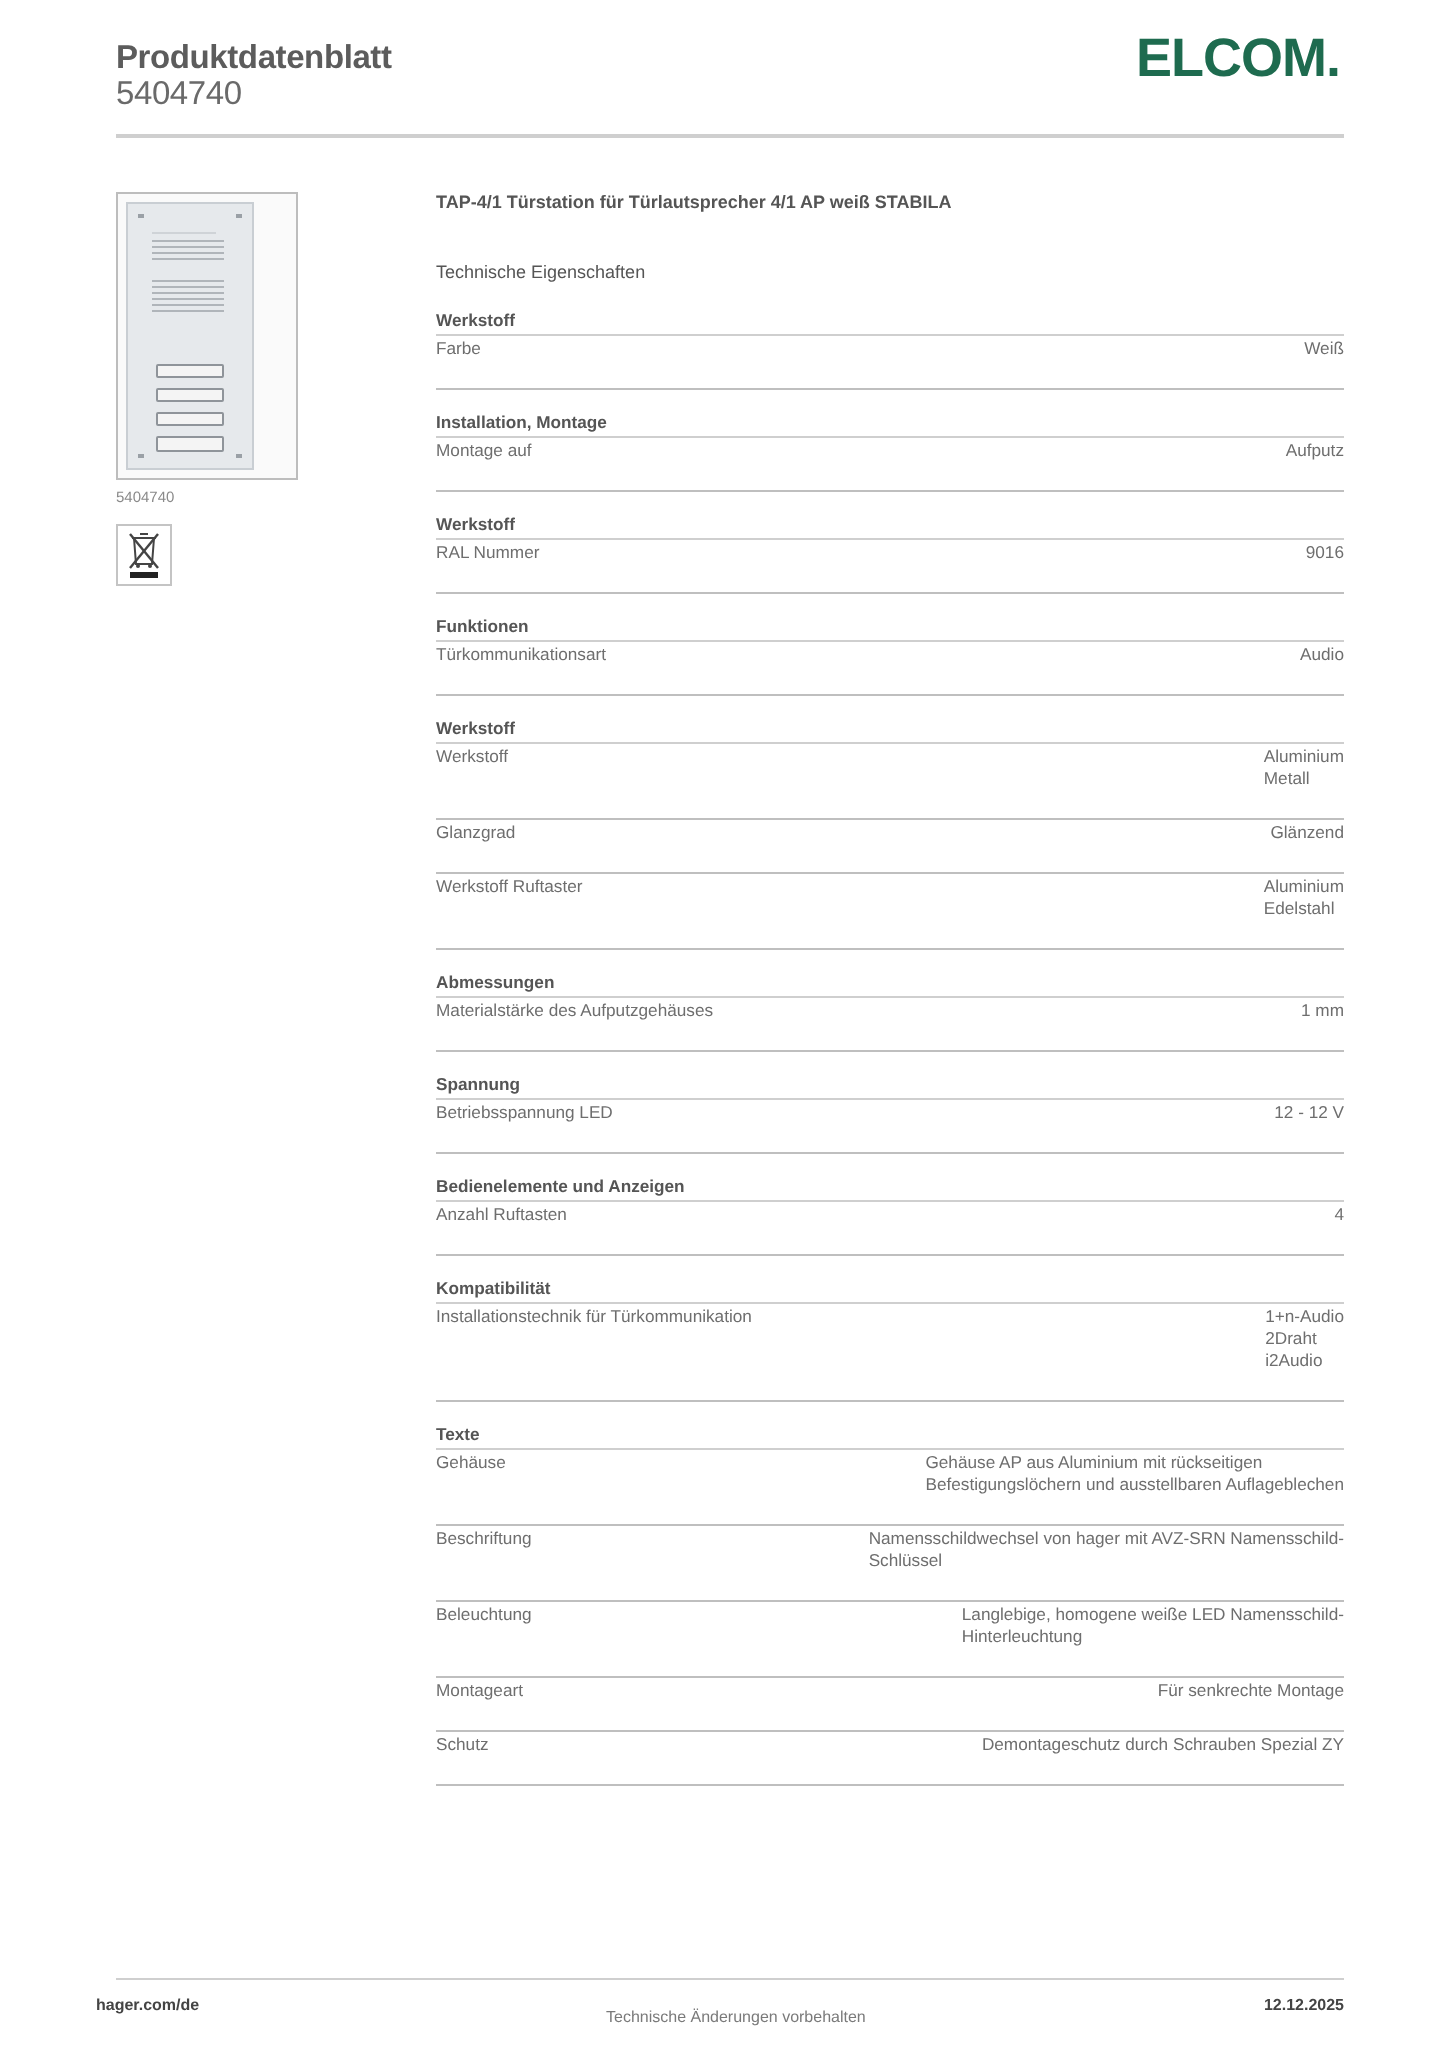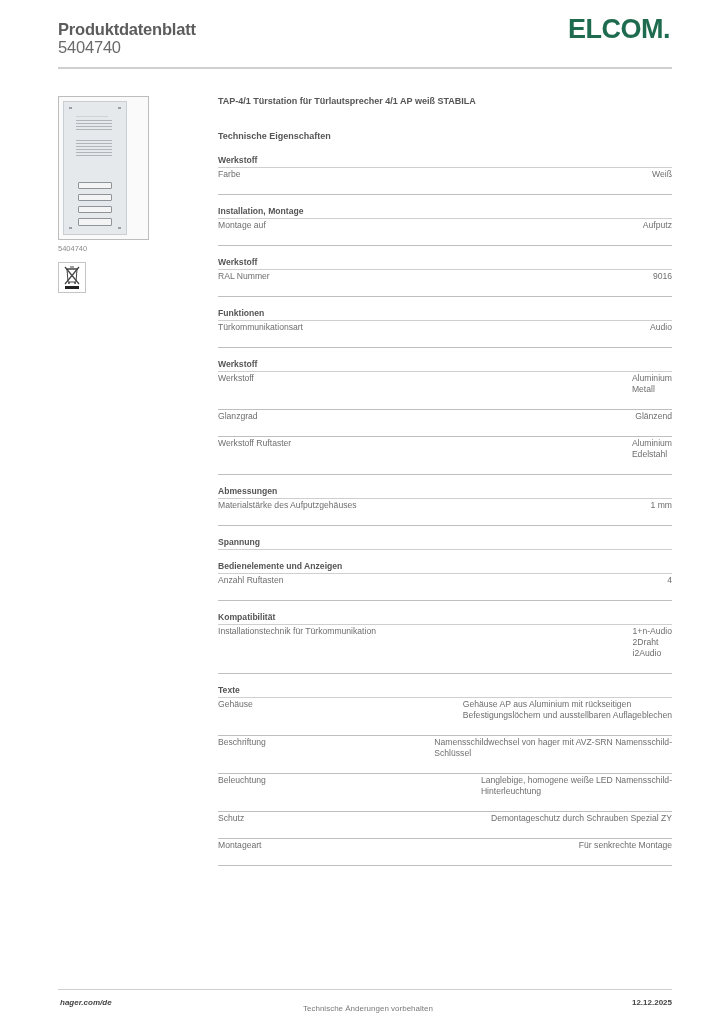--- a/index.html
+++ b/index.html
@@ -15,31 +15,31 @@
     .panel { position: absolute; left: 4px; top: 4px; width: 64px; height: 134px; background: #e6e9ec; border: 1px solid #c9ced3; }
     .screw { position: absolute; width: 3px; height: 2px; background: #9aa0a6; }
     .grille-line { position: absolute; left: 12px; width: 36px; height: 1px; background: #b0b5ba; }
     .name-btn { position: absolute; left: 14px; width: 34px; height: 7px; border: 1px solid #8f949a; background: #f4f4f4; border-radius: 1px; }
 
     .article-no { position: absolute; left: 58px; top: 244px; font-size: 7.5px; color: #8a8a8a; }
     .weee-box { position: absolute; left: 58px; top: 262px; width: 28px; height: 31px; border: 1px solid #c4c4c4; background: #fff; }
 
     .content { position: absolute; left: 218px; top: 96px; width: 454px; }
     .product-title { font-size: 9px; font-weight: bold; color: #555; height: 35px; }
-    .section-title-main { font-size: 9px; font-weight: bold; color: #555; height: 23px; }
+    .section-title-main { font-size: 9px; font-weight: normal; color: #555; height: 23px; }
 
     .group { margin-bottom: 10px; }
     .group-title { font-size: 8.6px; font-weight: bold; color: #555; line-height: 11px; padding-top: 1px; border-bottom: 1px solid #cfcfcf; padding-bottom: 1px; }
     .row { display: flex; justify-content: space-between; font-size: 8.6px; color: #6e6e6e; line-height: 11px; padding-top: 1px; padding-bottom: 14px; border-bottom: 1px solid #bfbfbf; }
     .row .label { flex: 0 0 auto; }
     .row .value { text-align: left; }
     .row .value span { display: block; }
 
     .footer-rule { position: absolute; left: 58px; top: 989px; width: 614px; height: 1px; background: #cfcfcf; }
-    .footer-left { position: absolute; left: 60px; top: 998px; font-size: 8px; font-weight: bold; color: #444; font-style: italic; }
+    .footer-left { position: absolute; left: 48px; top: 998px; font-size: 8px; font-weight: bold; color: #444; }
     .footer-center { position: absolute; left: 303px; top: 1004px; font-size: 8px; color: #7a7a7a; }
     .footer-right { position: absolute; right: 52px; top: 998px; font-size: 8px; font-weight: bold; color: #444; }
   </style>
 </head>
 <body>
 
 <div class="header-title">Produktdatenblatt</div>
 <div class="header-number">5404740</div>
 <div class="logo">ELCOM.</div>
 <div class="header-rule"></div>
@@ -148,20 +148,26 @@
         <div class="group-title">Abmessungen</div>
         <div class="row">
           <div class="label">Materialstärke des Aufputzgehäuses</div>
           <div class="value">
             <span>1 mm</span>
           </div>
         </div>
       </div>
       <div class="group">
         <div class="group-title">Spannung</div>
+        <div class="row">
+          <div class="label">Betriebsspannung LED</div>
+          <div class="value">
+            <span>12 - 12 V</span>
+          </div>
+        </div>
       </div>
       <div class="group">
         <div class="group-title">Bedienelemente und Anzeigen</div>
         <div class="row">
           <div class="label">Anzahl Ruftasten</div>
           <div class="value">
             <span>4</span>
           </div>
         </div>
       </div>
@@ -193,29 +199,29 @@
           </div>
         </div>
         <div class="row">
           <div class="label">Beleuchtung</div>
           <div class="value">
             <span>Langlebige, homogene weiße LED Namensschild-</span>
             <span>Hinterleuchtung</span>
           </div>
         </div>
         <div class="row">
+          <div class="label">Montageart</div>
+          <div class="value">
+            <span>Für senkrechte Montage</span>
+          </div>
+        </div>
+        <div class="row">
           <div class="label">Schutz</div>
           <div class="value">
             <span>Demontageschutz durch Schrauben Spezial ZY</span>
-          </div>
-        </div>
-        <div class="row">
-          <div class="label">Montageart</div>
-          <div class="value">
-            <span>Für senkrechte Montage</span>
           </div>
         </div>
       </div>
     </div>
 </div>
 
 <div class="footer-rule"></div>
 <div class="footer-left">hager.com/de</div>
 <div class="footer-center">Technische Änderungen vorbehalten</div>
 <div class="footer-right">12.12.2025</div>

